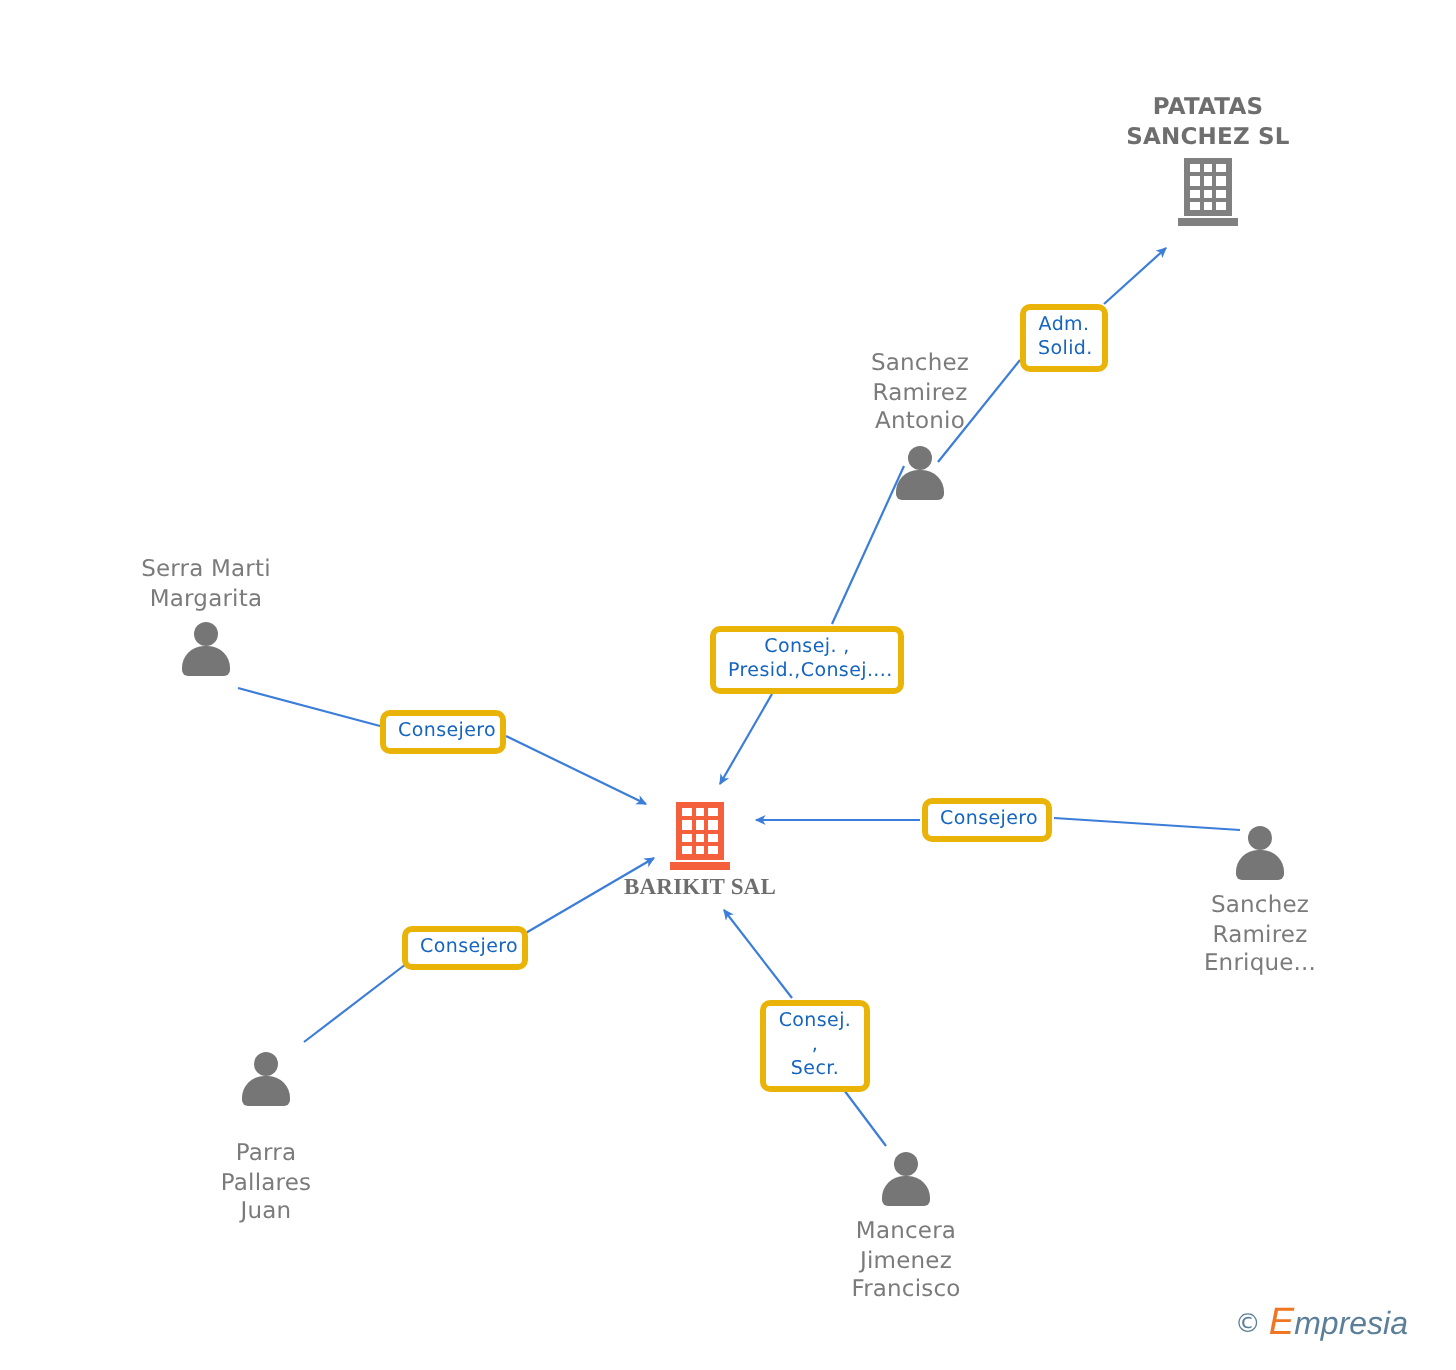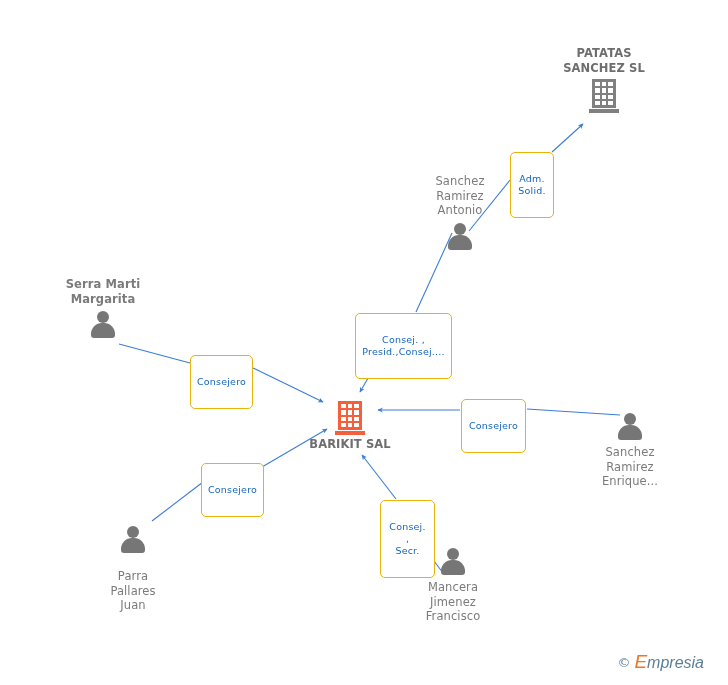--- a/index.html
+++ b/index.html
@@ -108,27 +108,27 @@
   .building-icon.orange .tower { background: #f4603c; }
   .building-icon.orange .base  { background: #f4603c; }
   .building-icon.orange .tower i.door { background: #ffffff; }
   .building-icon.gray .tower { background: #808080; }
   .building-icon.gray .base  { background: #808080; }
 
   
   .rel {
     position: absolute;
     background: #ffffff;
-    border: 1px solid #eab308;
+    border: 3px solid #eab308;
     border-radius: 5px;
     color: #1565c0;
     font-size: 9.5px;
     line-height: 12px;
     text-align: center;
-    padding: 20px 6px;
+    padding: 2px 6px;
     white-space: pre-line;
     box-sizing: border-box;
     letter-spacing: 0.2px;
   }
 
   
   #watermark {
     position: absolute;
     right: 10px;
     bottom: 12px;
@@ -209,30 +209,30 @@
   <div class="node" style="left:460px; top:174px;">
     <div class="node-label">Sanchez
 Ramirez
 Antonio</div>
     <div class="person-icon" style="margin-top:5px;">
       <div class="head"></div>
         <div class="body"></div>
     </div>
   </div>
 
-  <div class="node" style="left:103px; top:277px;font-weight:bold;">
+  <div class="node" style="left:103px; top:277px;">
     <div class="node-label">Serra Marti
 Margarita</div>
     <div class="person-icon" style="margin-top:5px;">
       <div class="head"></div>
         <div class="body"></div>
     </div>
   </div>
 
-  <div class="node" style="left:350px; top:401px;">
+  <div class="node" style="left:350px; top:401px;font-family:Liberation Serif, serif;">
     <div class="building-icon orange">
       <div class="tower">
         <i></i>
           <i></i>
           <i></i>
         <i></i>
           <i></i>
           <i></i>
         <i></i>
           <i></i>
@@ -259,21 +259,21 @@
   <div class="node" style="left:133px; top:526px;">
     <div class="person-icon">
       <div class="head"></div>
         <div class="body"></div>
     </div>
     <div class="node-label" style="margin-top:16px;">Parra
 Pallares
 Juan</div>
   </div>
 
-  <div class="node" style="left:453px; top:548px;">
+  <div class="node" style="left:453px; top:576px;">
     <div class="person-icon">
       <div class="head"></div>
         <div class="body"></div>
     </div>
     <div class="node-label" style="margin-top:5px;">Mancera
 Jimenez
 Francisco</div>
   </div>
 
   <div class="rel" style="left:510px; top:152px; width:44px;">Adm.

